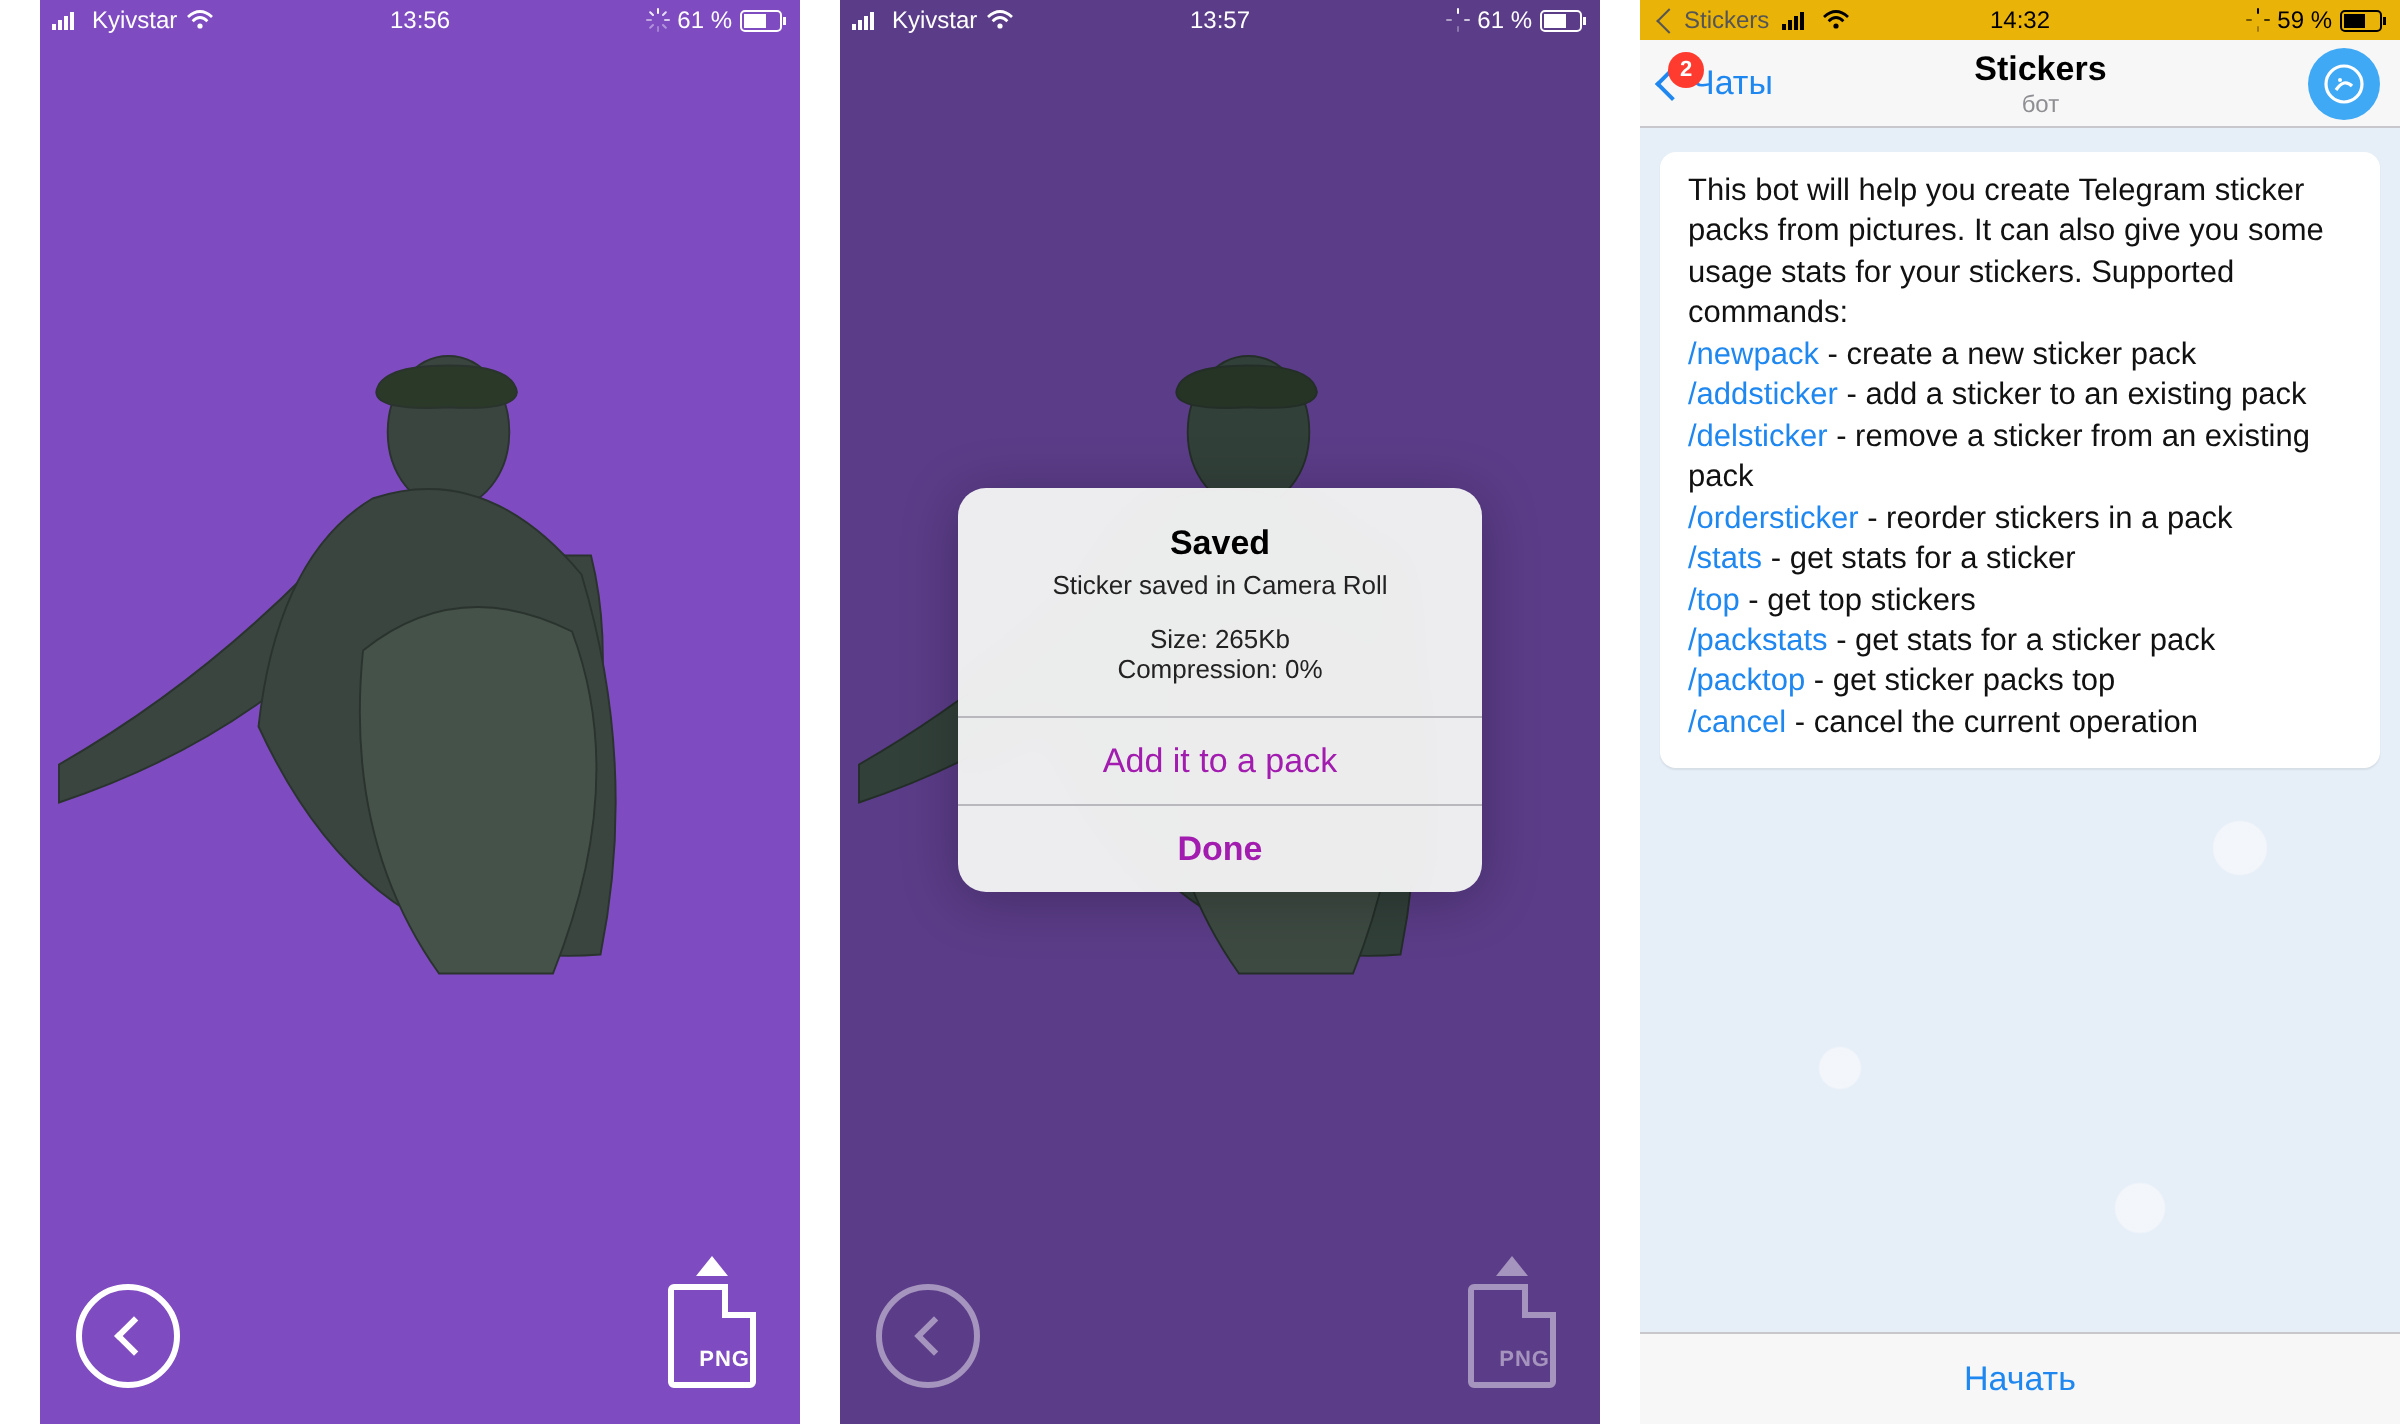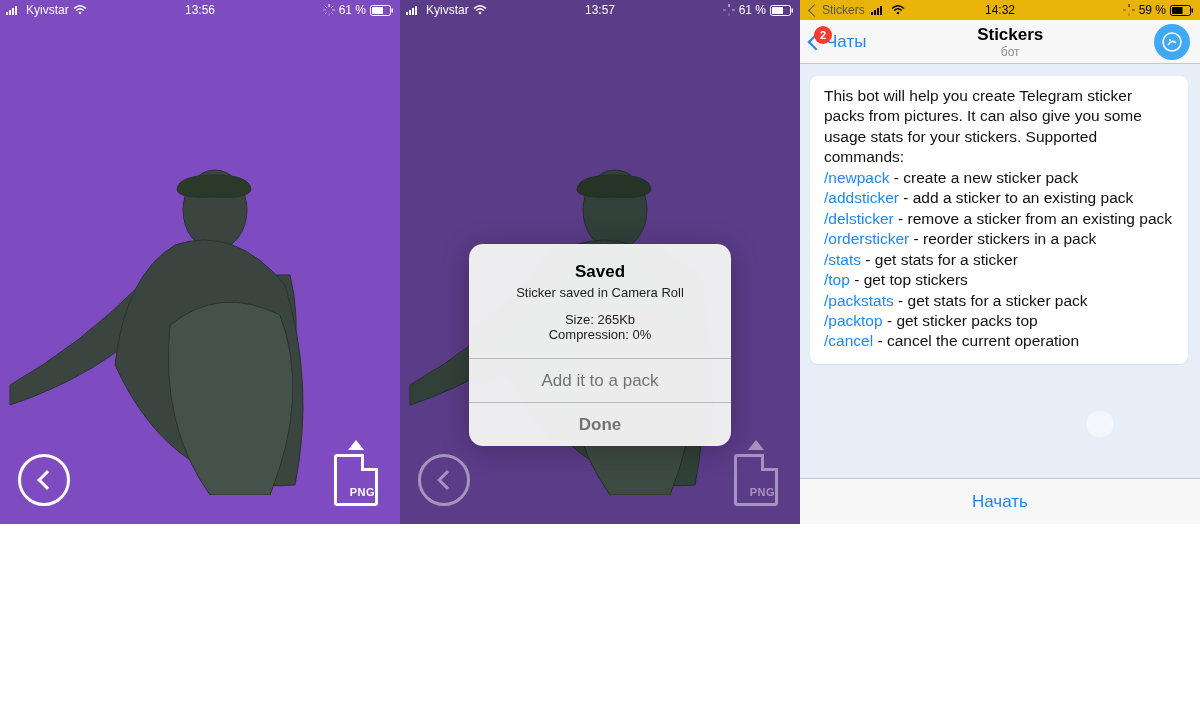--- a/index.html
+++ b/index.html
@@ -2,21 +2,21 @@
 <html><head>
 <meta charset="utf-8">
 <style>
 * { margin: 0; padding: 0; box-sizing: border-box; }
 body {
   font-family: -apple-system, 'Helvetica Neue', Helvetica, Arial, sans-serif;
   width: 1200px; height: 712px;
   display: flex;
   overflow: hidden;
 }
-.screen { width: 400px; height: 524px; position: relative; display: flex; flex-direction: column; }
+.screen { width: 400px; height: 712px; position: relative; display: flex; flex-direction: column; margin-left: 20px; }
 
 
 .status-bar {
   height: 20px; display: flex; align-items: center;
   justify-content: space-between; padding: 0 6px;
   font-size: 12px; font-weight: 500;
 }
 .status-left, .status-right { display: flex; align-items: center; gap: 4px; }
 .status-center { position: absolute; left: 0; width: 100%; text-align: center; pointer-events:none; }
 .signal svg, .wifi svg, .battery svg, .loading svg, .brc-icon svg { display: block; }
@@ -77,21 +77,21 @@
   width:262px; background:rgba(242,242,242,0.97); border-radius:14px;
   color:#000; overflow:hidden; box-shadow:0 4px 28px rgba(0,0,0,0.25);
   backdrop-filter: blur(10px);
 }
 .alert-body { padding:18px 14px 16px; text-align:center; }
 .alert-title { font-size:17px; font-weight:600; margin-bottom:3px; }
 .alert-sub { font-size:13px; color:#222; margin-bottom:12px; }
 .alert-line { font-size:13px; color:#222; }
 .alert-btn {
   border-top:0.5px solid #b9b9bd; height:44px; display:flex; align-items:center;
-  justify-content:center; color:#737373; font-size:17px;
+  justify-content:center; color:#a21caf; font-size:17px;
 }
 .alert-btn.bold { font-weight:600; }
 
 
 .telegram { background:#fff; color:#000; }
 .brc { height: 20px; display:flex; align-items:center; gap:3px; font-size:12px; color:#555; padding-left:4px; }
 .brc-icon { width: 9px; height: 9px; border-right:1.5px solid #555; border-top:1.5px solid #555; transform:rotate(-135deg); }
 .tg-status-wrap { background:#eab308; }
 .tg-nav {
   height:44px; display:flex; align-items:center; justify-content:space-between;

